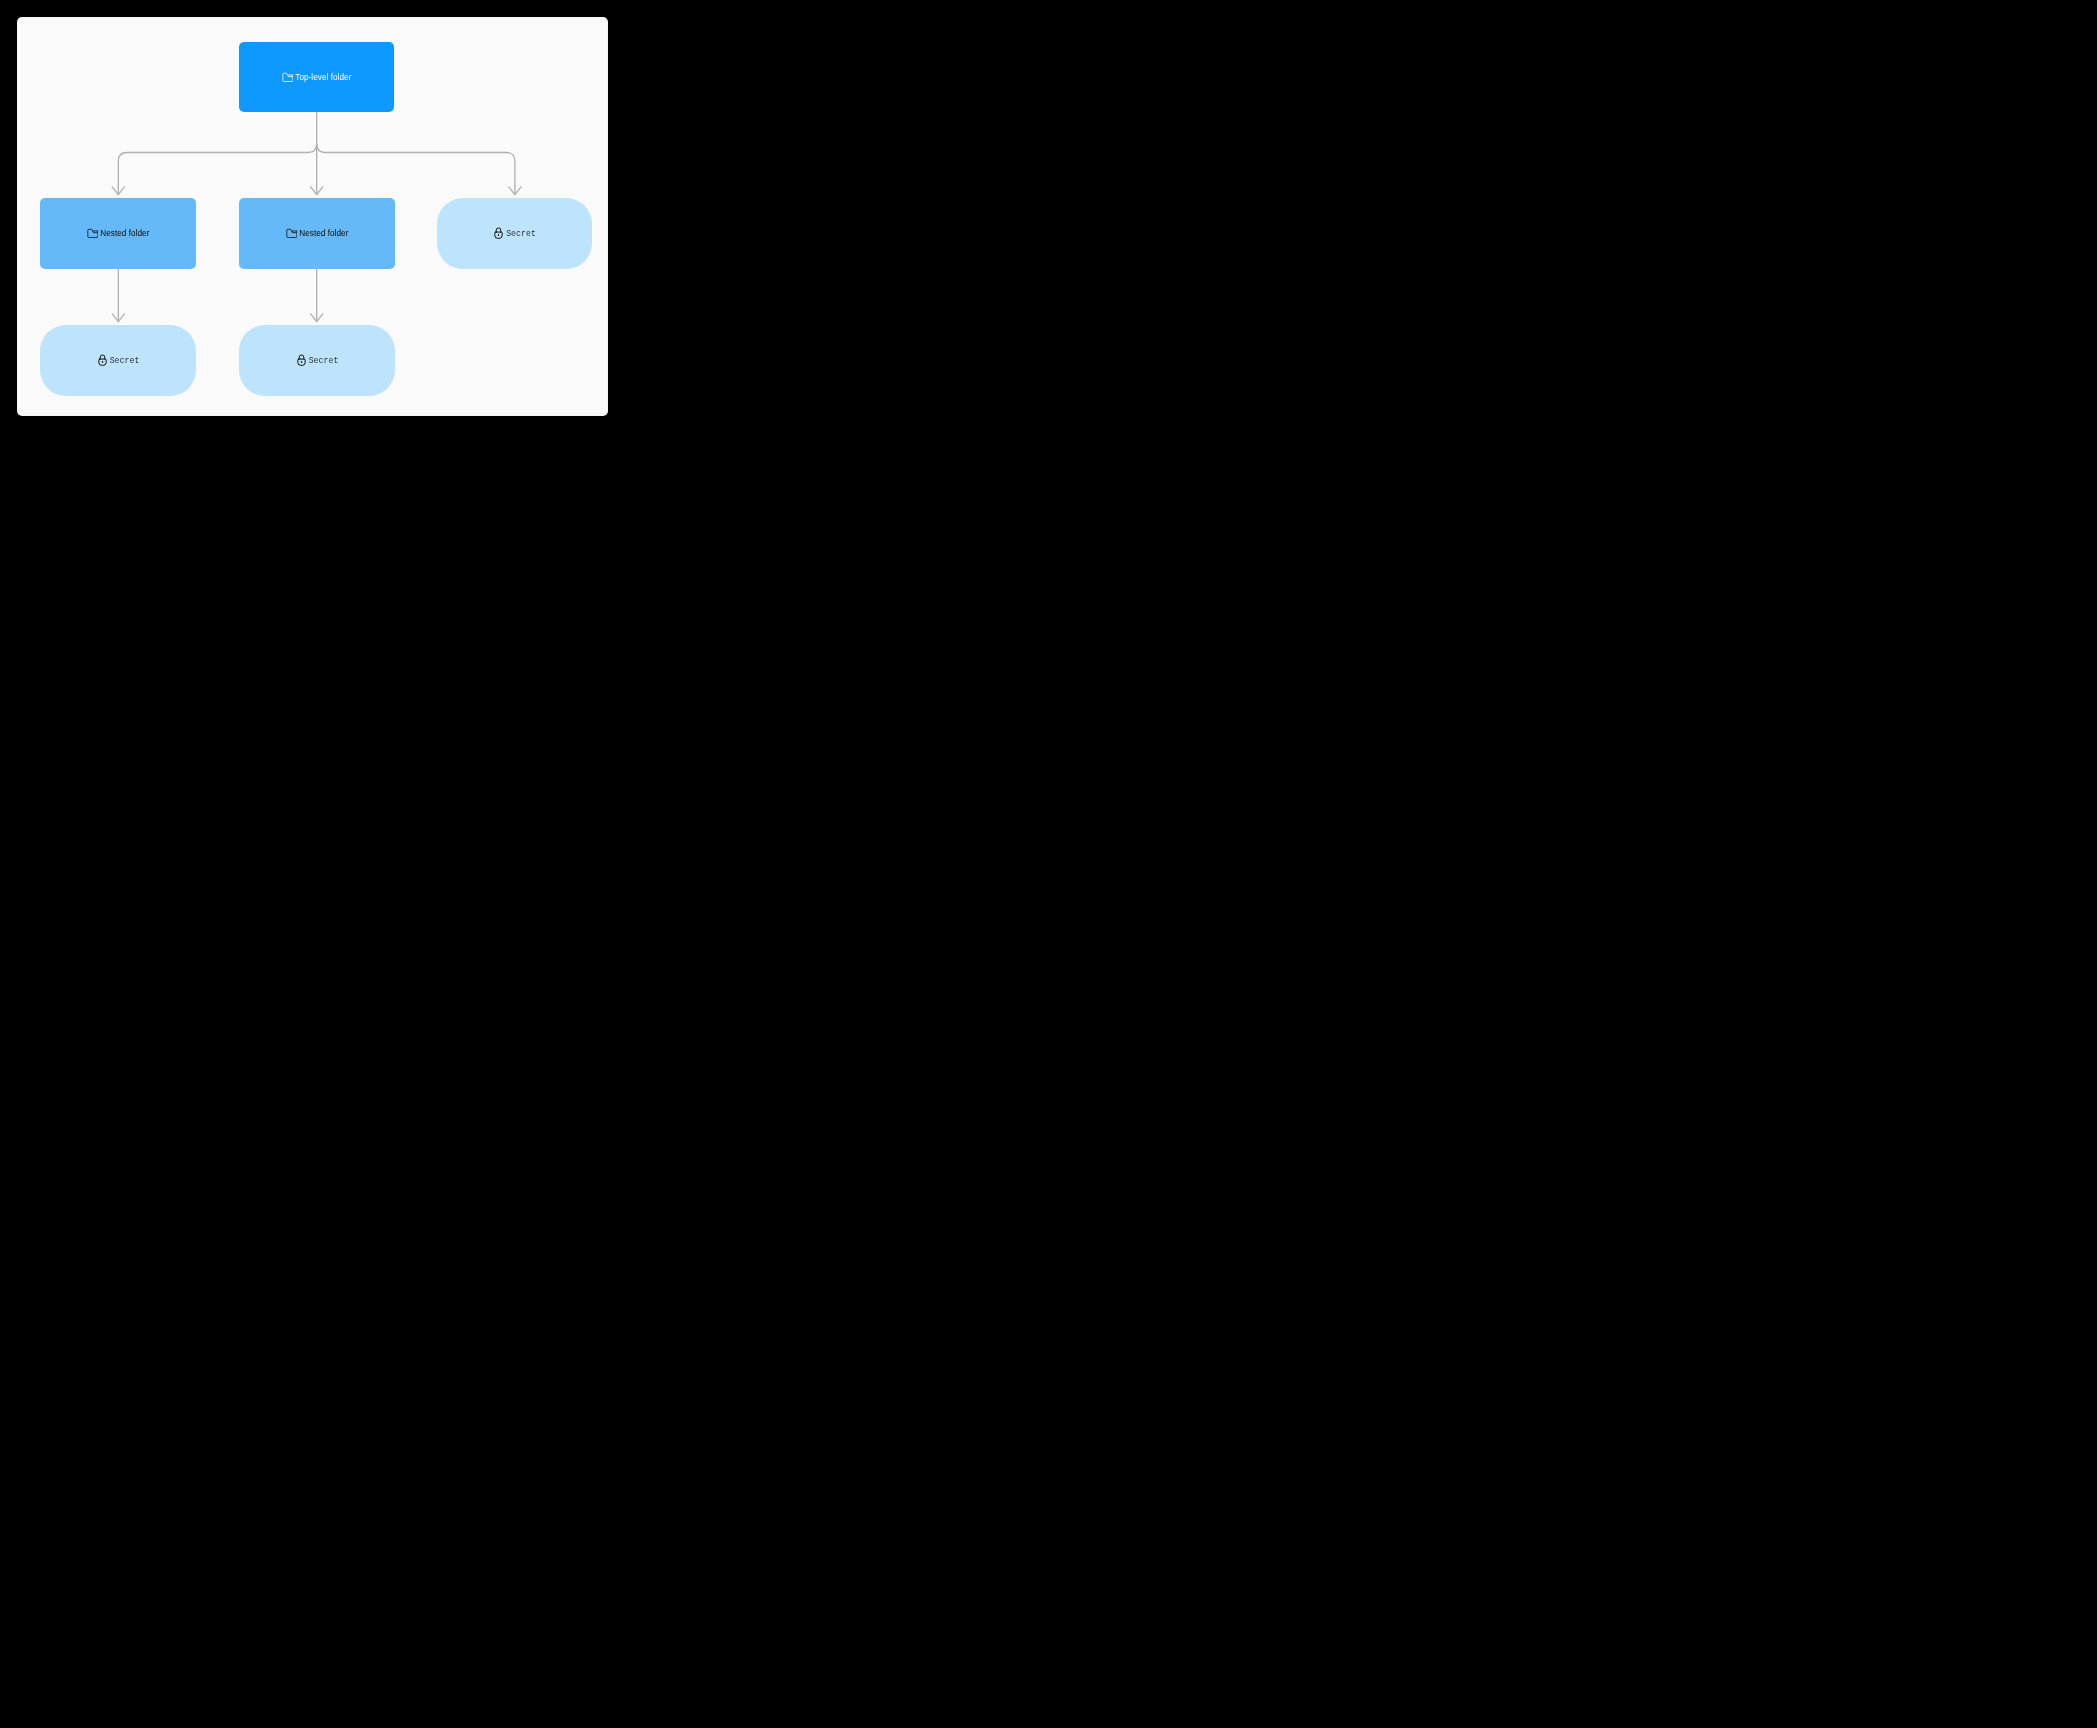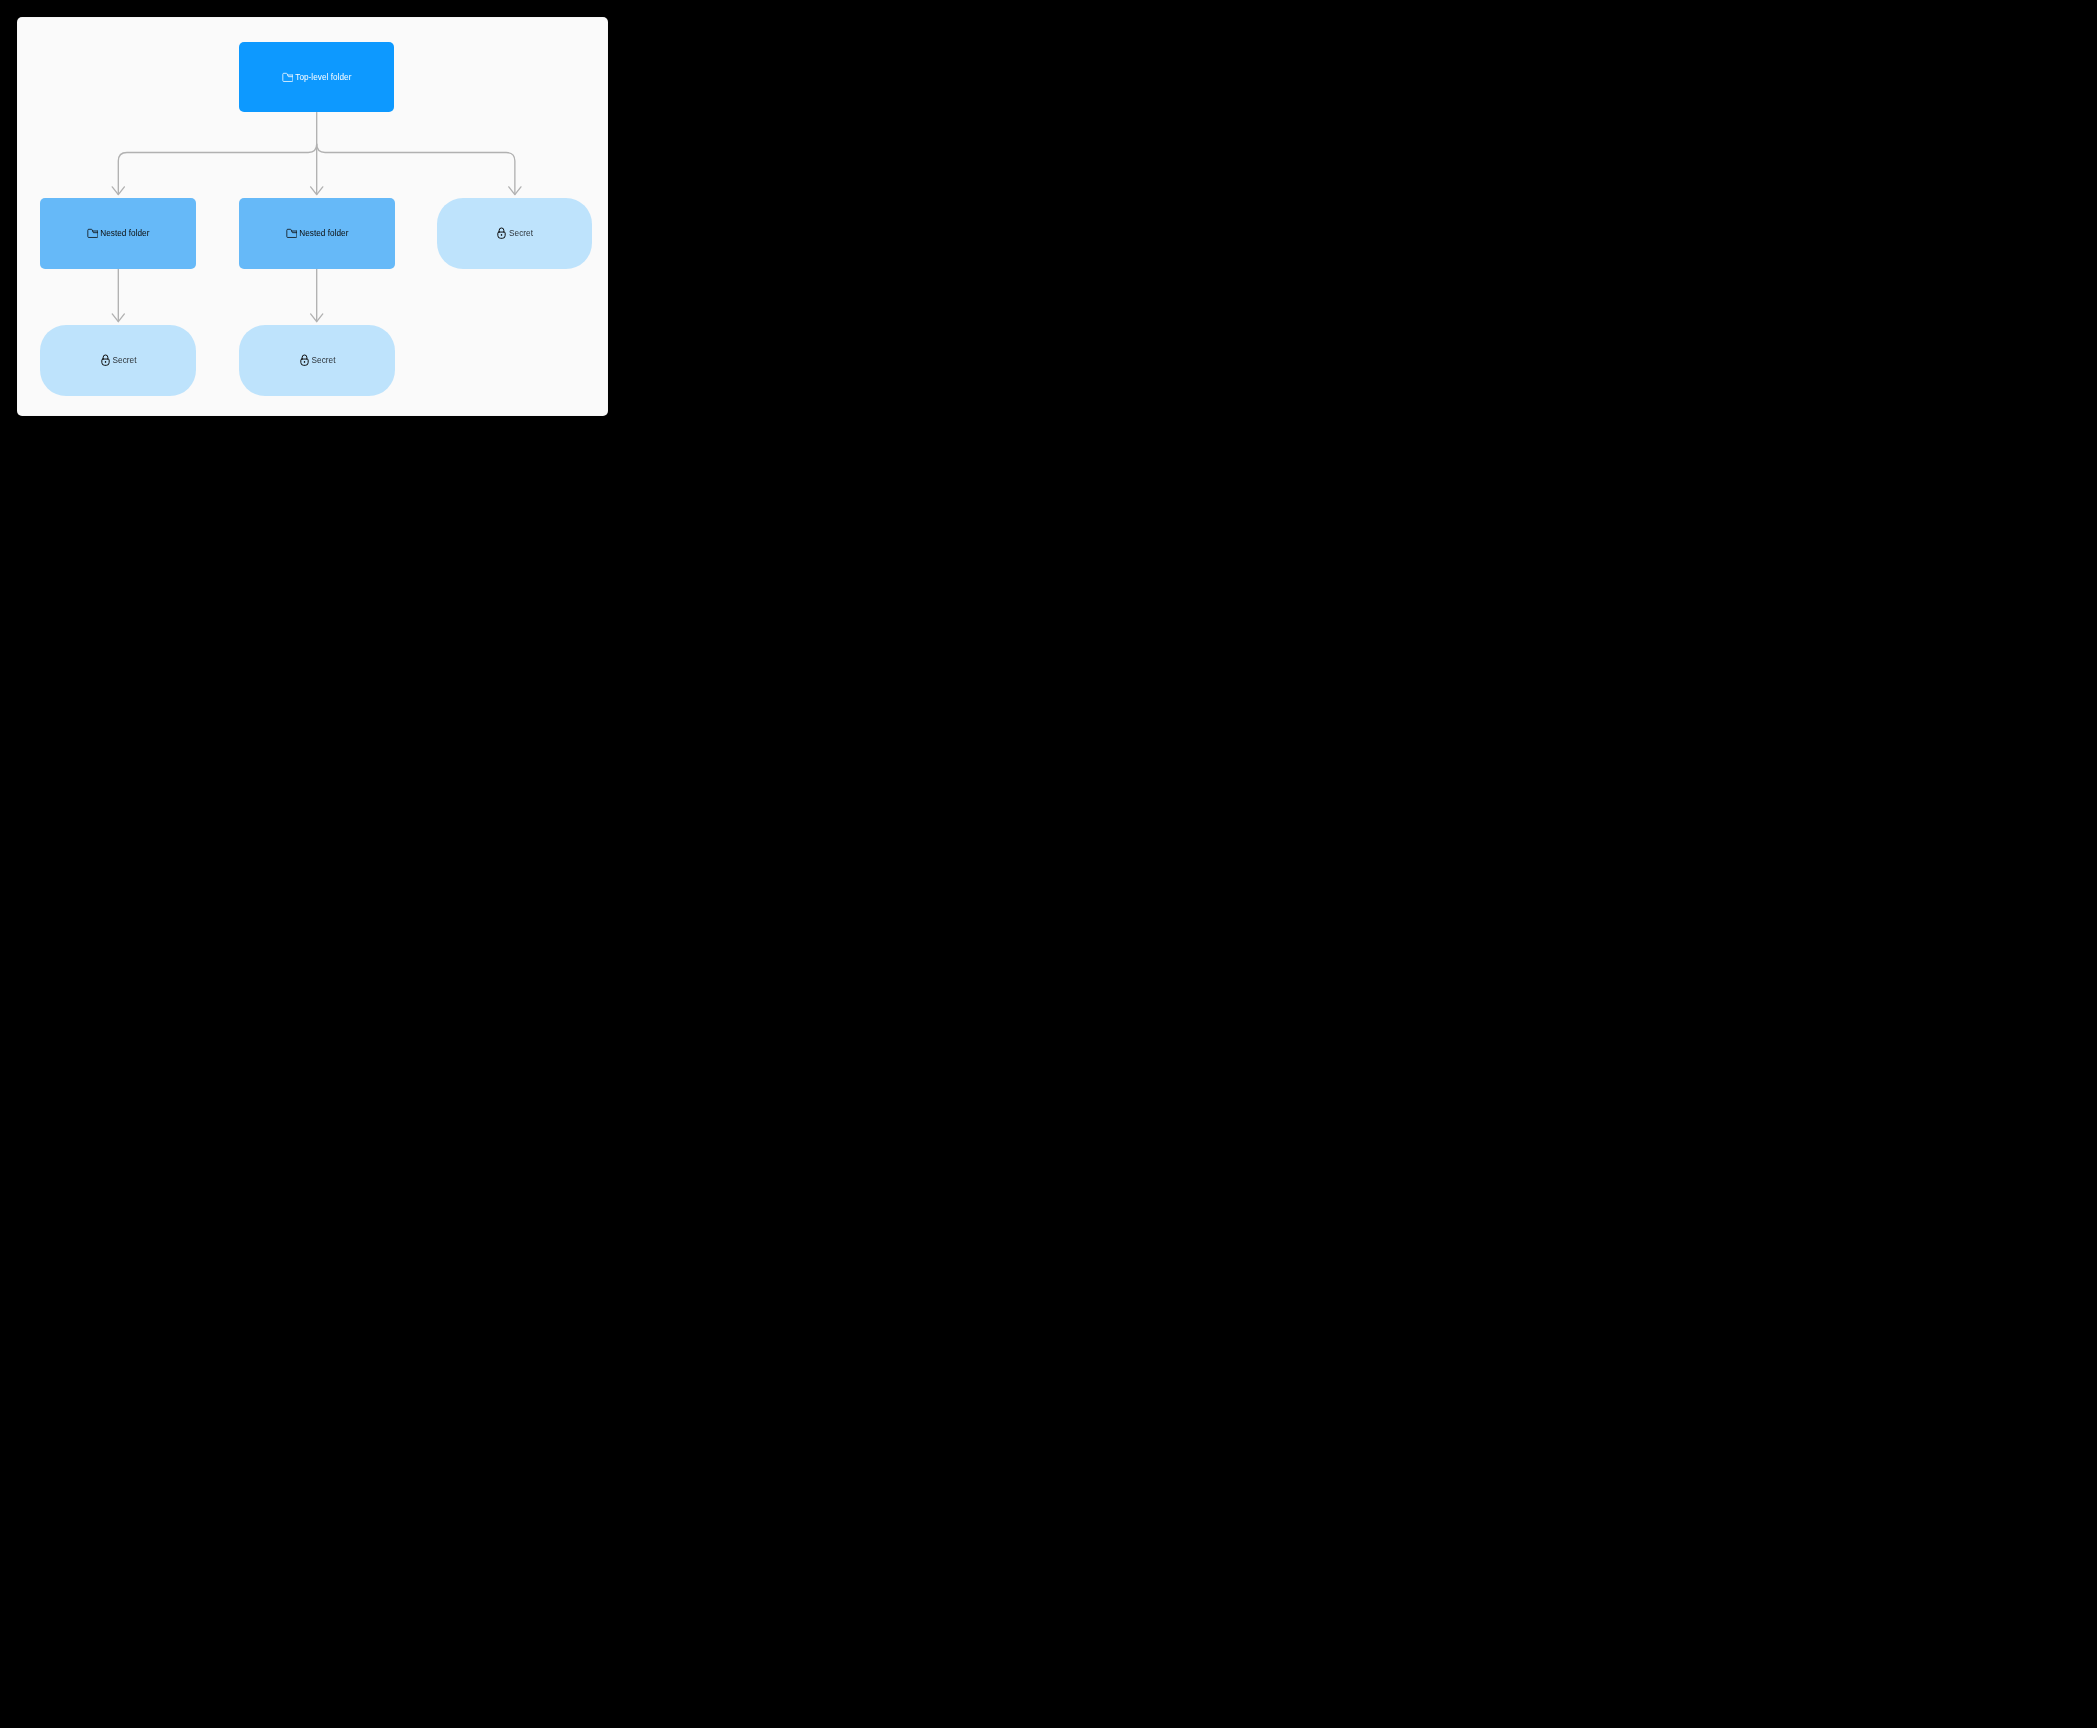--- a/index.html
+++ b/index.html
@@ -31,21 +31,21 @@
     align-items: center;
     justify-content: center;
     gap: 2px;
     font-size: 8.2px;
     font-weight: 500;
     letter-spacing: 0.04px;
     white-space: nowrap;
   }
   .node .icon { display: flex; align-items: center; justify-content: center; flex: 0 0 auto; }
   .node-rect { border-radius: 5px; }
-  .node-pill { border-radius: 26px; }
+  .node-pill { border-radius: 26px; font-family: Liberation Mono, monospace; }
   .node-top    { left: 239px;  top: 42px; width: 155px; height: 70px; background: #0D99FF; color: #FFFFFF; }
   .node-n1     { left: 40px;   top: 198px; width: 156px; height: 71px; background: #66B9F8; color: #0A0A0A; }
   .node-n2     { left: 239px;  top: 198px; width: 156px; height: 71px; background: #66B9F8; color: #0A0A0A; }
   .node-s1     { left: 437px; top: 198px; width: 155px; height: 71px; background: #BEE3FC; color: #2B3238; }
   .node-s2     { left: 40px;   top: 325px; width: 156px; height: 71px; background: #BEE3FC; color: #2B3238; }
   .node-s3     { left: 239px;  top: 325px; width: 156px; height: 71px; background: #BEE3FC; color: #2B3238; }
   .node-s1 .icon, .node-s2 .icon, .node-s3 .icon { color: #0A0A0A; }
 </style>
 </head>
 <body>

